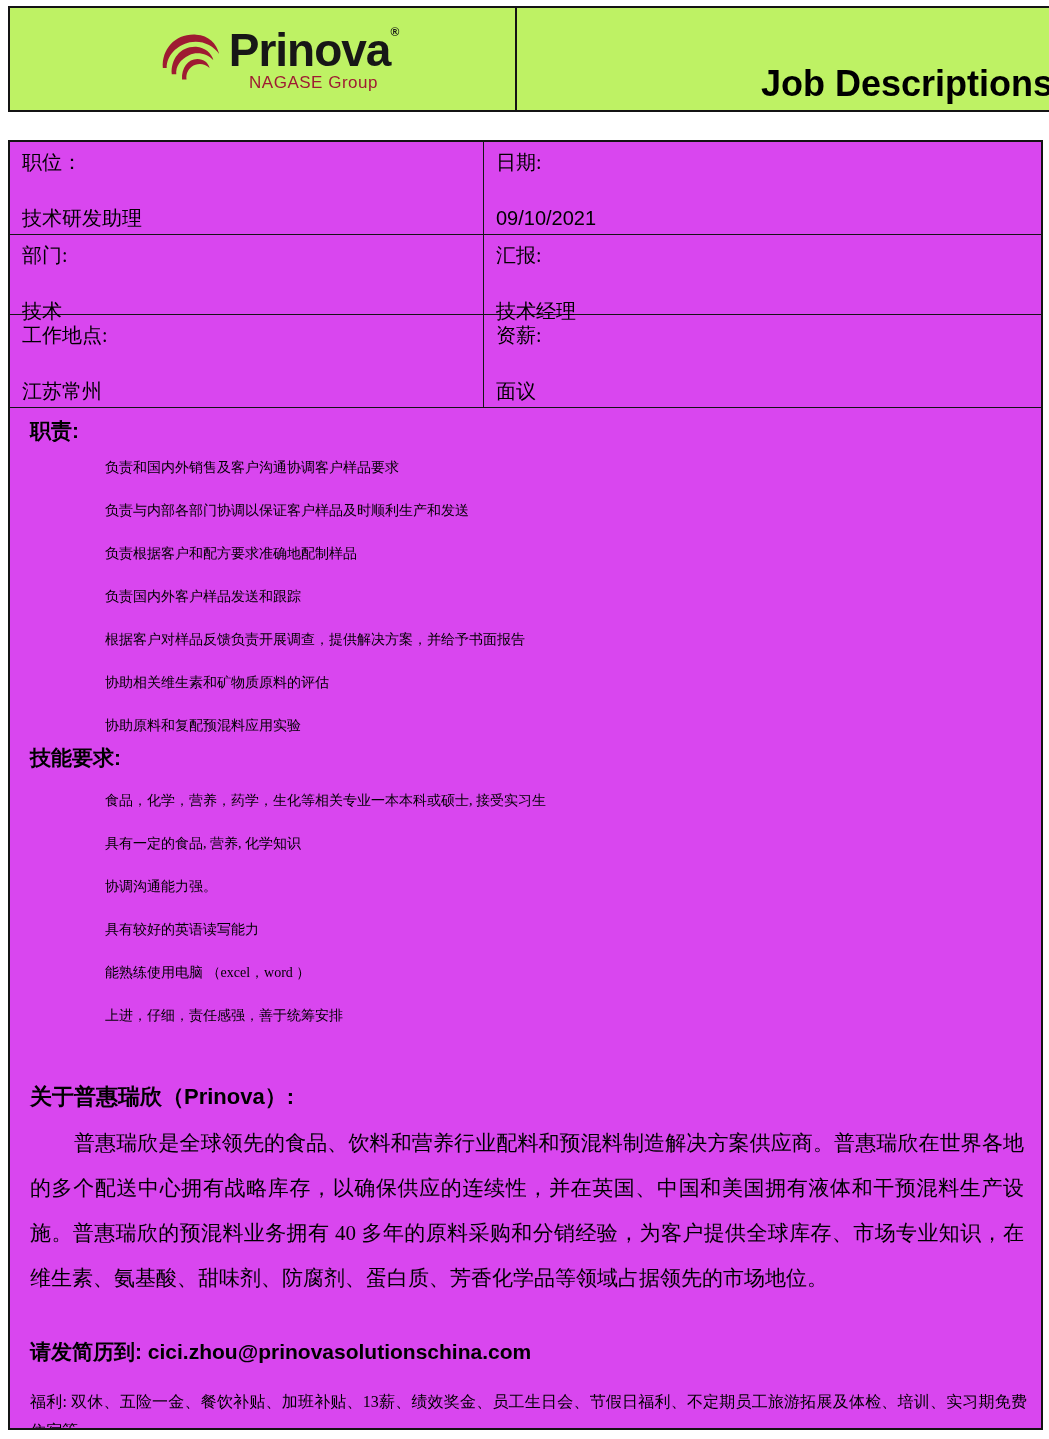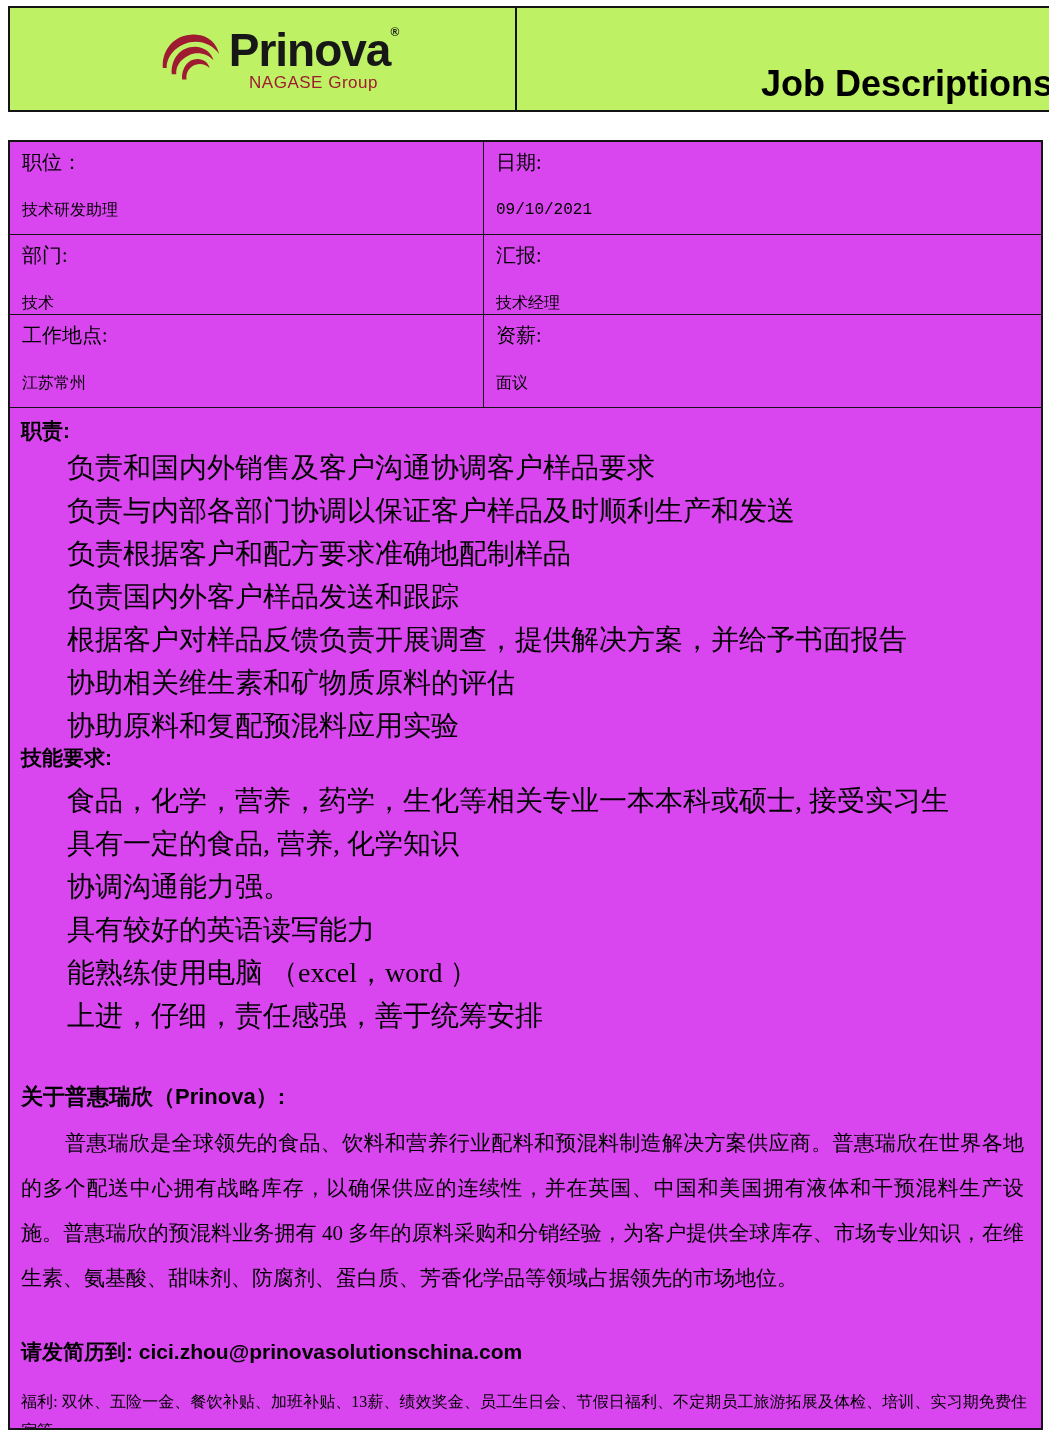--- a/index.html
+++ b/index.html
@@ -41,32 +41,32 @@
     border:2px solid #141414;background:#d946ef;box-sizing:content-box;
   }
   .info-row{display:flex;border-bottom:1px solid #141414;}
   .info-row .cell{box-sizing:border-box;padding:8px 10px 0 12px;}
   .cell-left{width:474px;flex:0 0 474px;border-right:1px solid #141414;}
   .cell-right{flex:1;}
   .row-1{height:92px;}
   .row-2{height:79px;}
   .row-3{height:92px;}
   .flabel{font-size:20px;line-height:24px;}
-  .fvalue{font-size:16px;line-height:24px;margin-top:24px;}
-  .fvalue.latin{font-family:Liberation Mono, monospace;}
+  .fvalue{font-size:20px;line-height:24px;margin-top:32px;}
+  .fvalue.latin{font-family:Liberation Sans, sans-serif;}
   
-  .content-cell{height:1020px;padding:10px 14px 0 11px;box-sizing:border-box;overflow:hidden;}
+  .content-cell{height:1020px;padding:10px 14px 0 20px;box-sizing:border-box;overflow:hidden;}
   .sec-heading{
     font-family:"Liberation Sans",sans-serif;font-weight:bold;
     font-size:21px;line-height:26px;
   }
   .duties-heading{margin:0 0 12px 0;}
   .list{margin:0;padding:0;}
   .list-item{
-    font-size:28px;line-height:23px;margin:0 0 20px 46px;
+    font-size:14px;line-height:23px;margin:0 0 20px 75px;
   }
   .list-item:last-child{margin-bottom:0;}
   .skills-heading{margin:8px 0 18px 0;}
   .about-heading{margin:56px 0 0 0;font-size:22px;line-height:28px;}
   .about-paragraph{
     margin:10px 3px 0 0;font-size:21px;line-height:45px;
     text-align:justify;text-indent:44px;font-family:Liberation Serif, serif;
   }
   .contact-line{
     margin:38px 0 0 0;font-family:"Liberation Sans",sans-serif;

